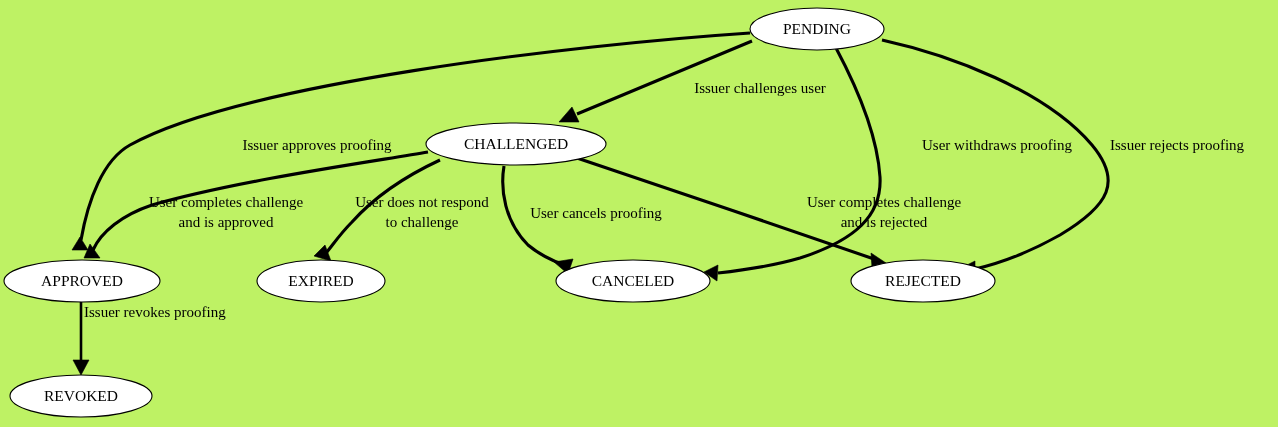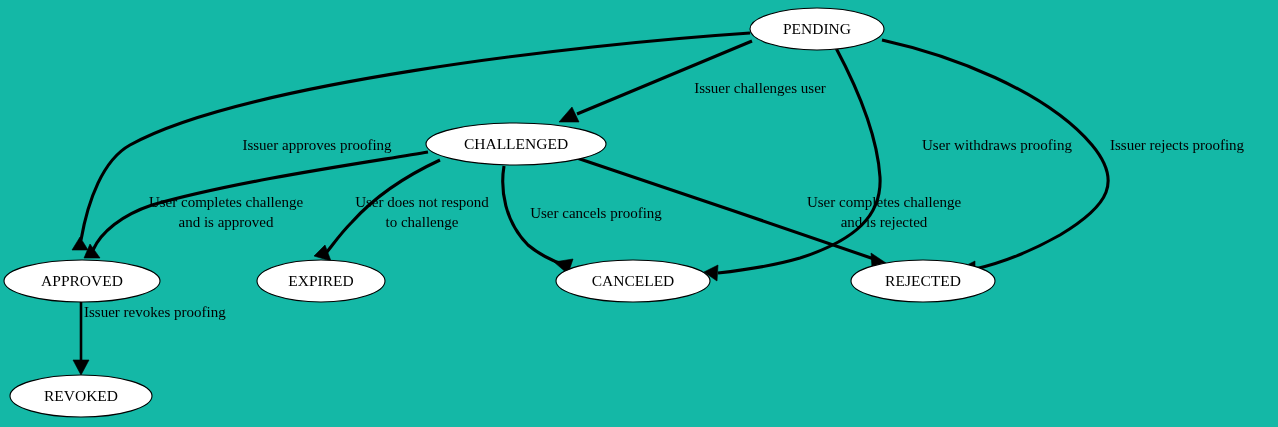--- a/index.html
+++ b/index.html
@@ -4,21 +4,21 @@
 <style>
   html, body {
     margin: 0;
     padding: 0;
     background: #ffffff;
   }
   #diagram-root {
     position: relative;
     width: 1278px;
     height: 427px;
-    background: #14b8a6;
+    background: #bef264;
     font-family: "Liberation Serif", "DejaVu Serif", serif;
     overflow: hidden;
   }
   #graph-svg {
     position: absolute;
     left: 0;
     top: 0;
     width: 1278px;
     height: 427px;
   }

